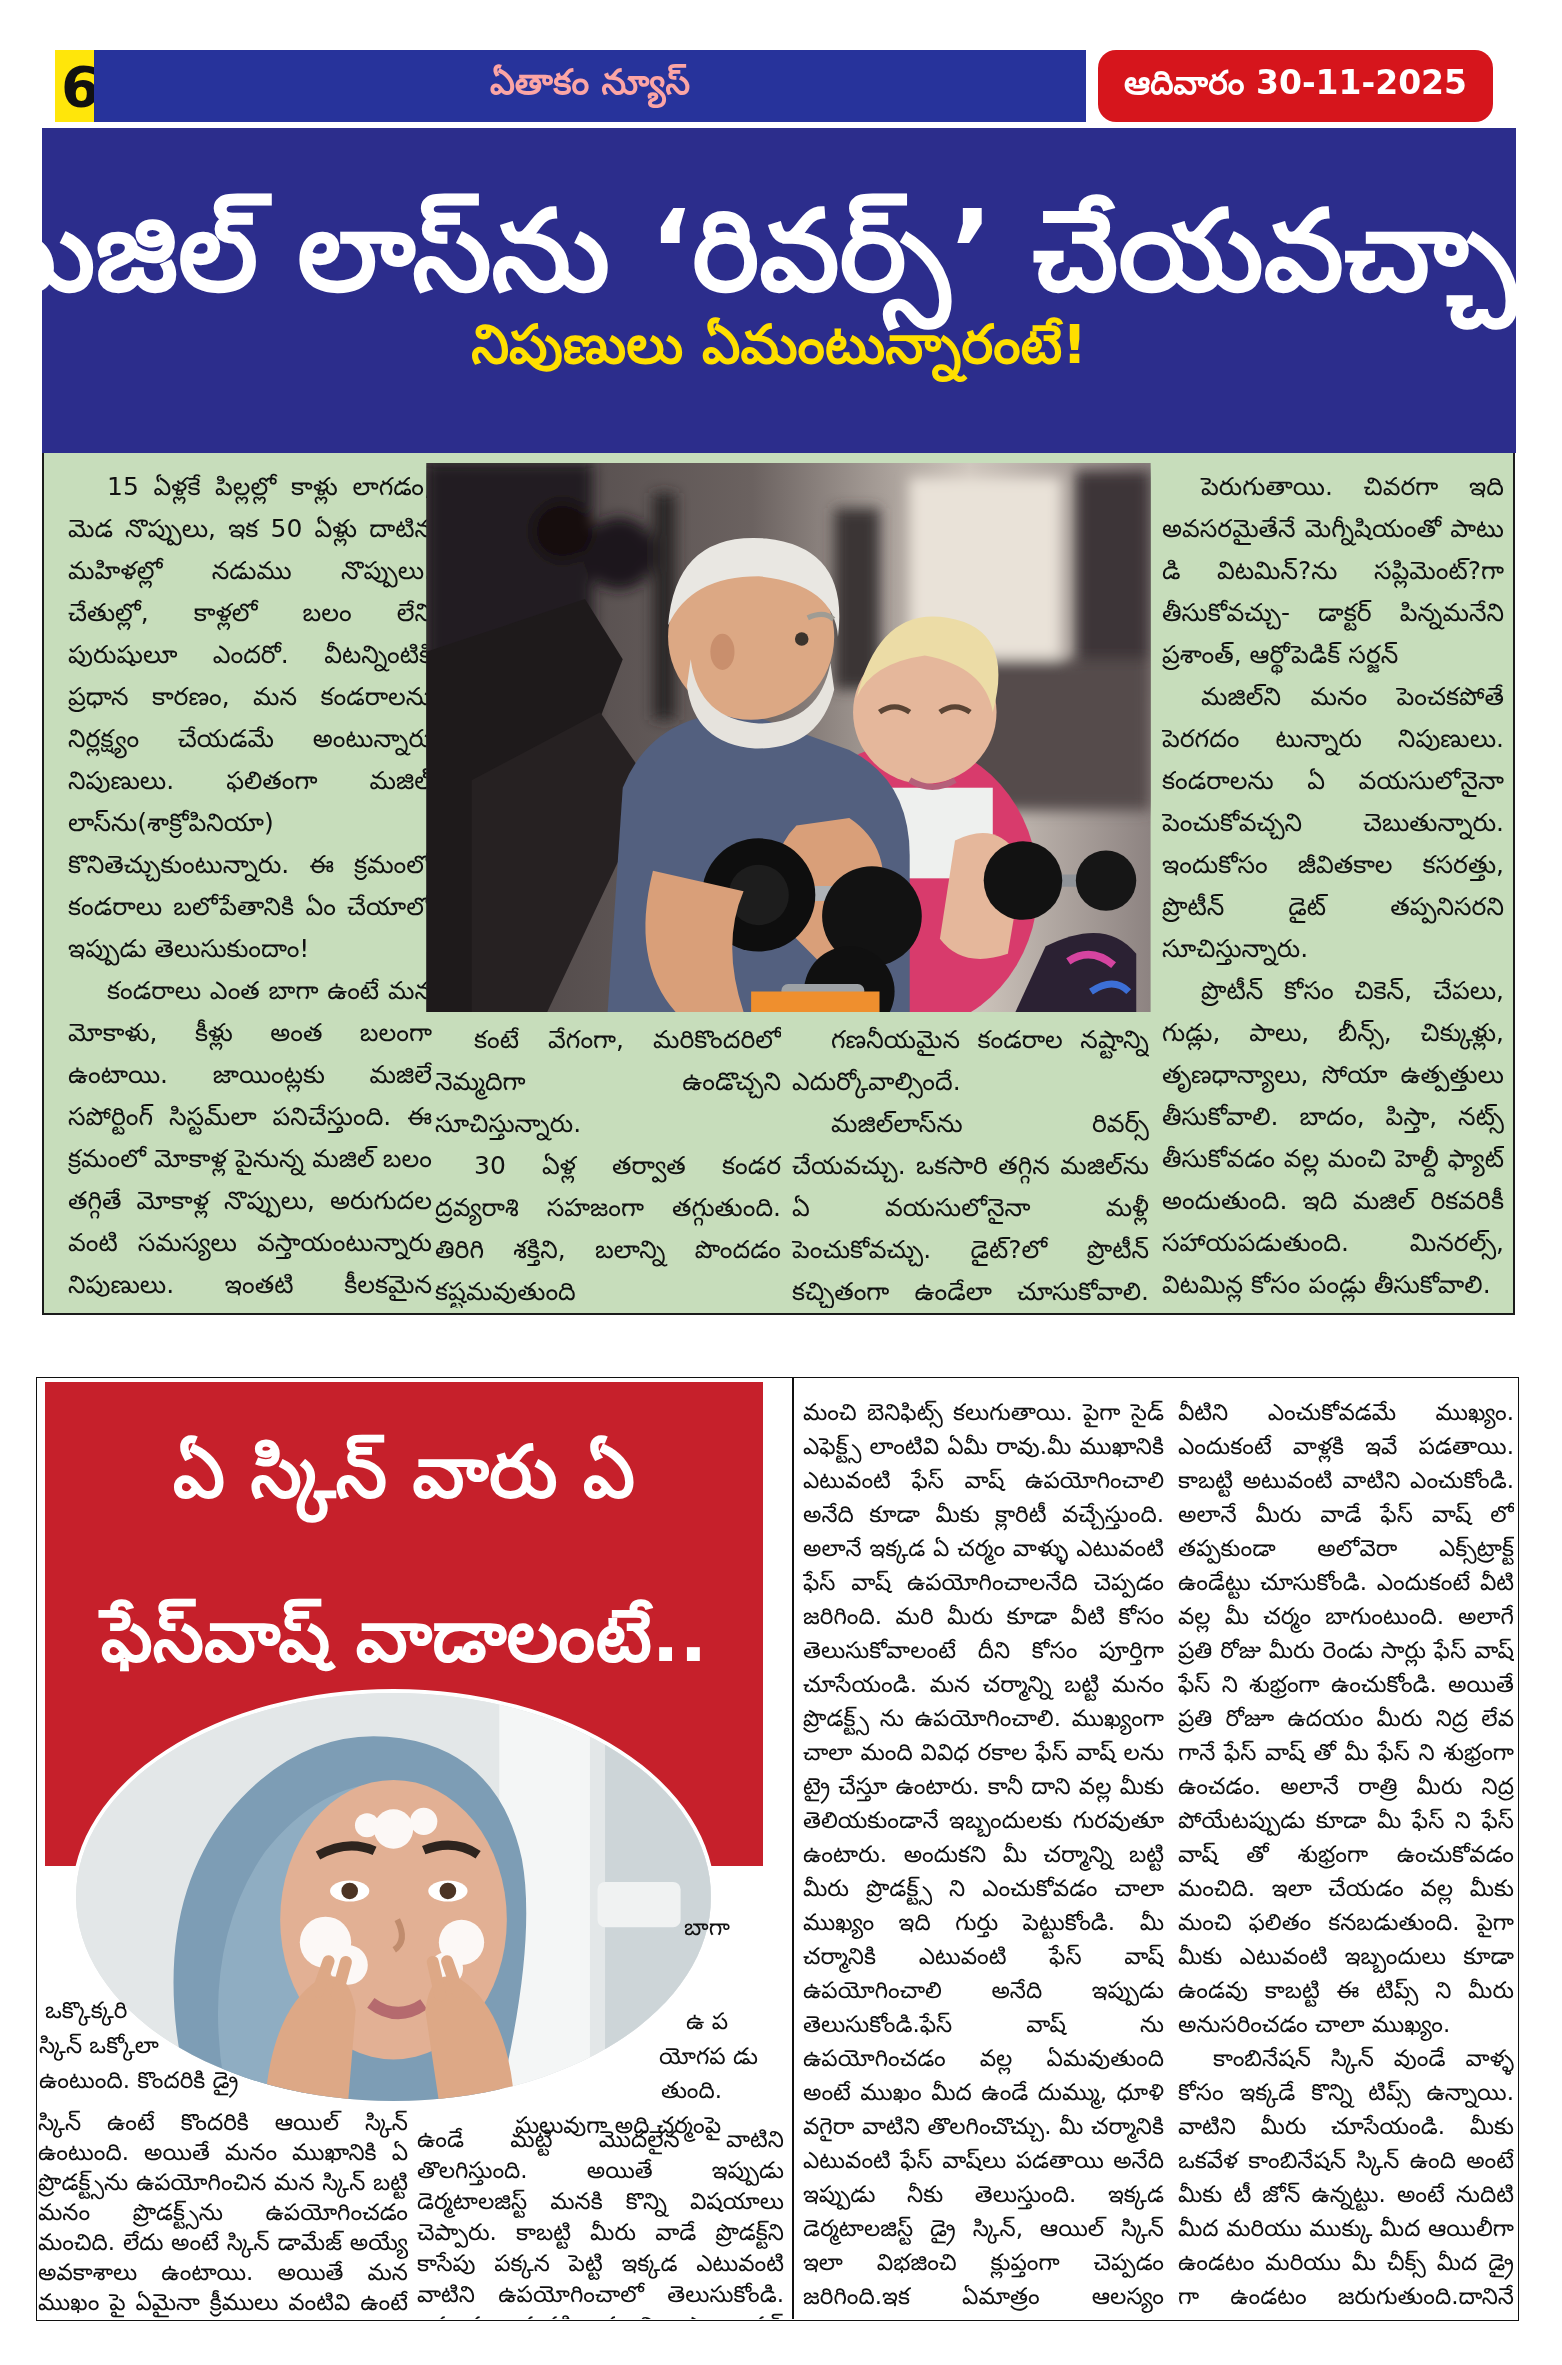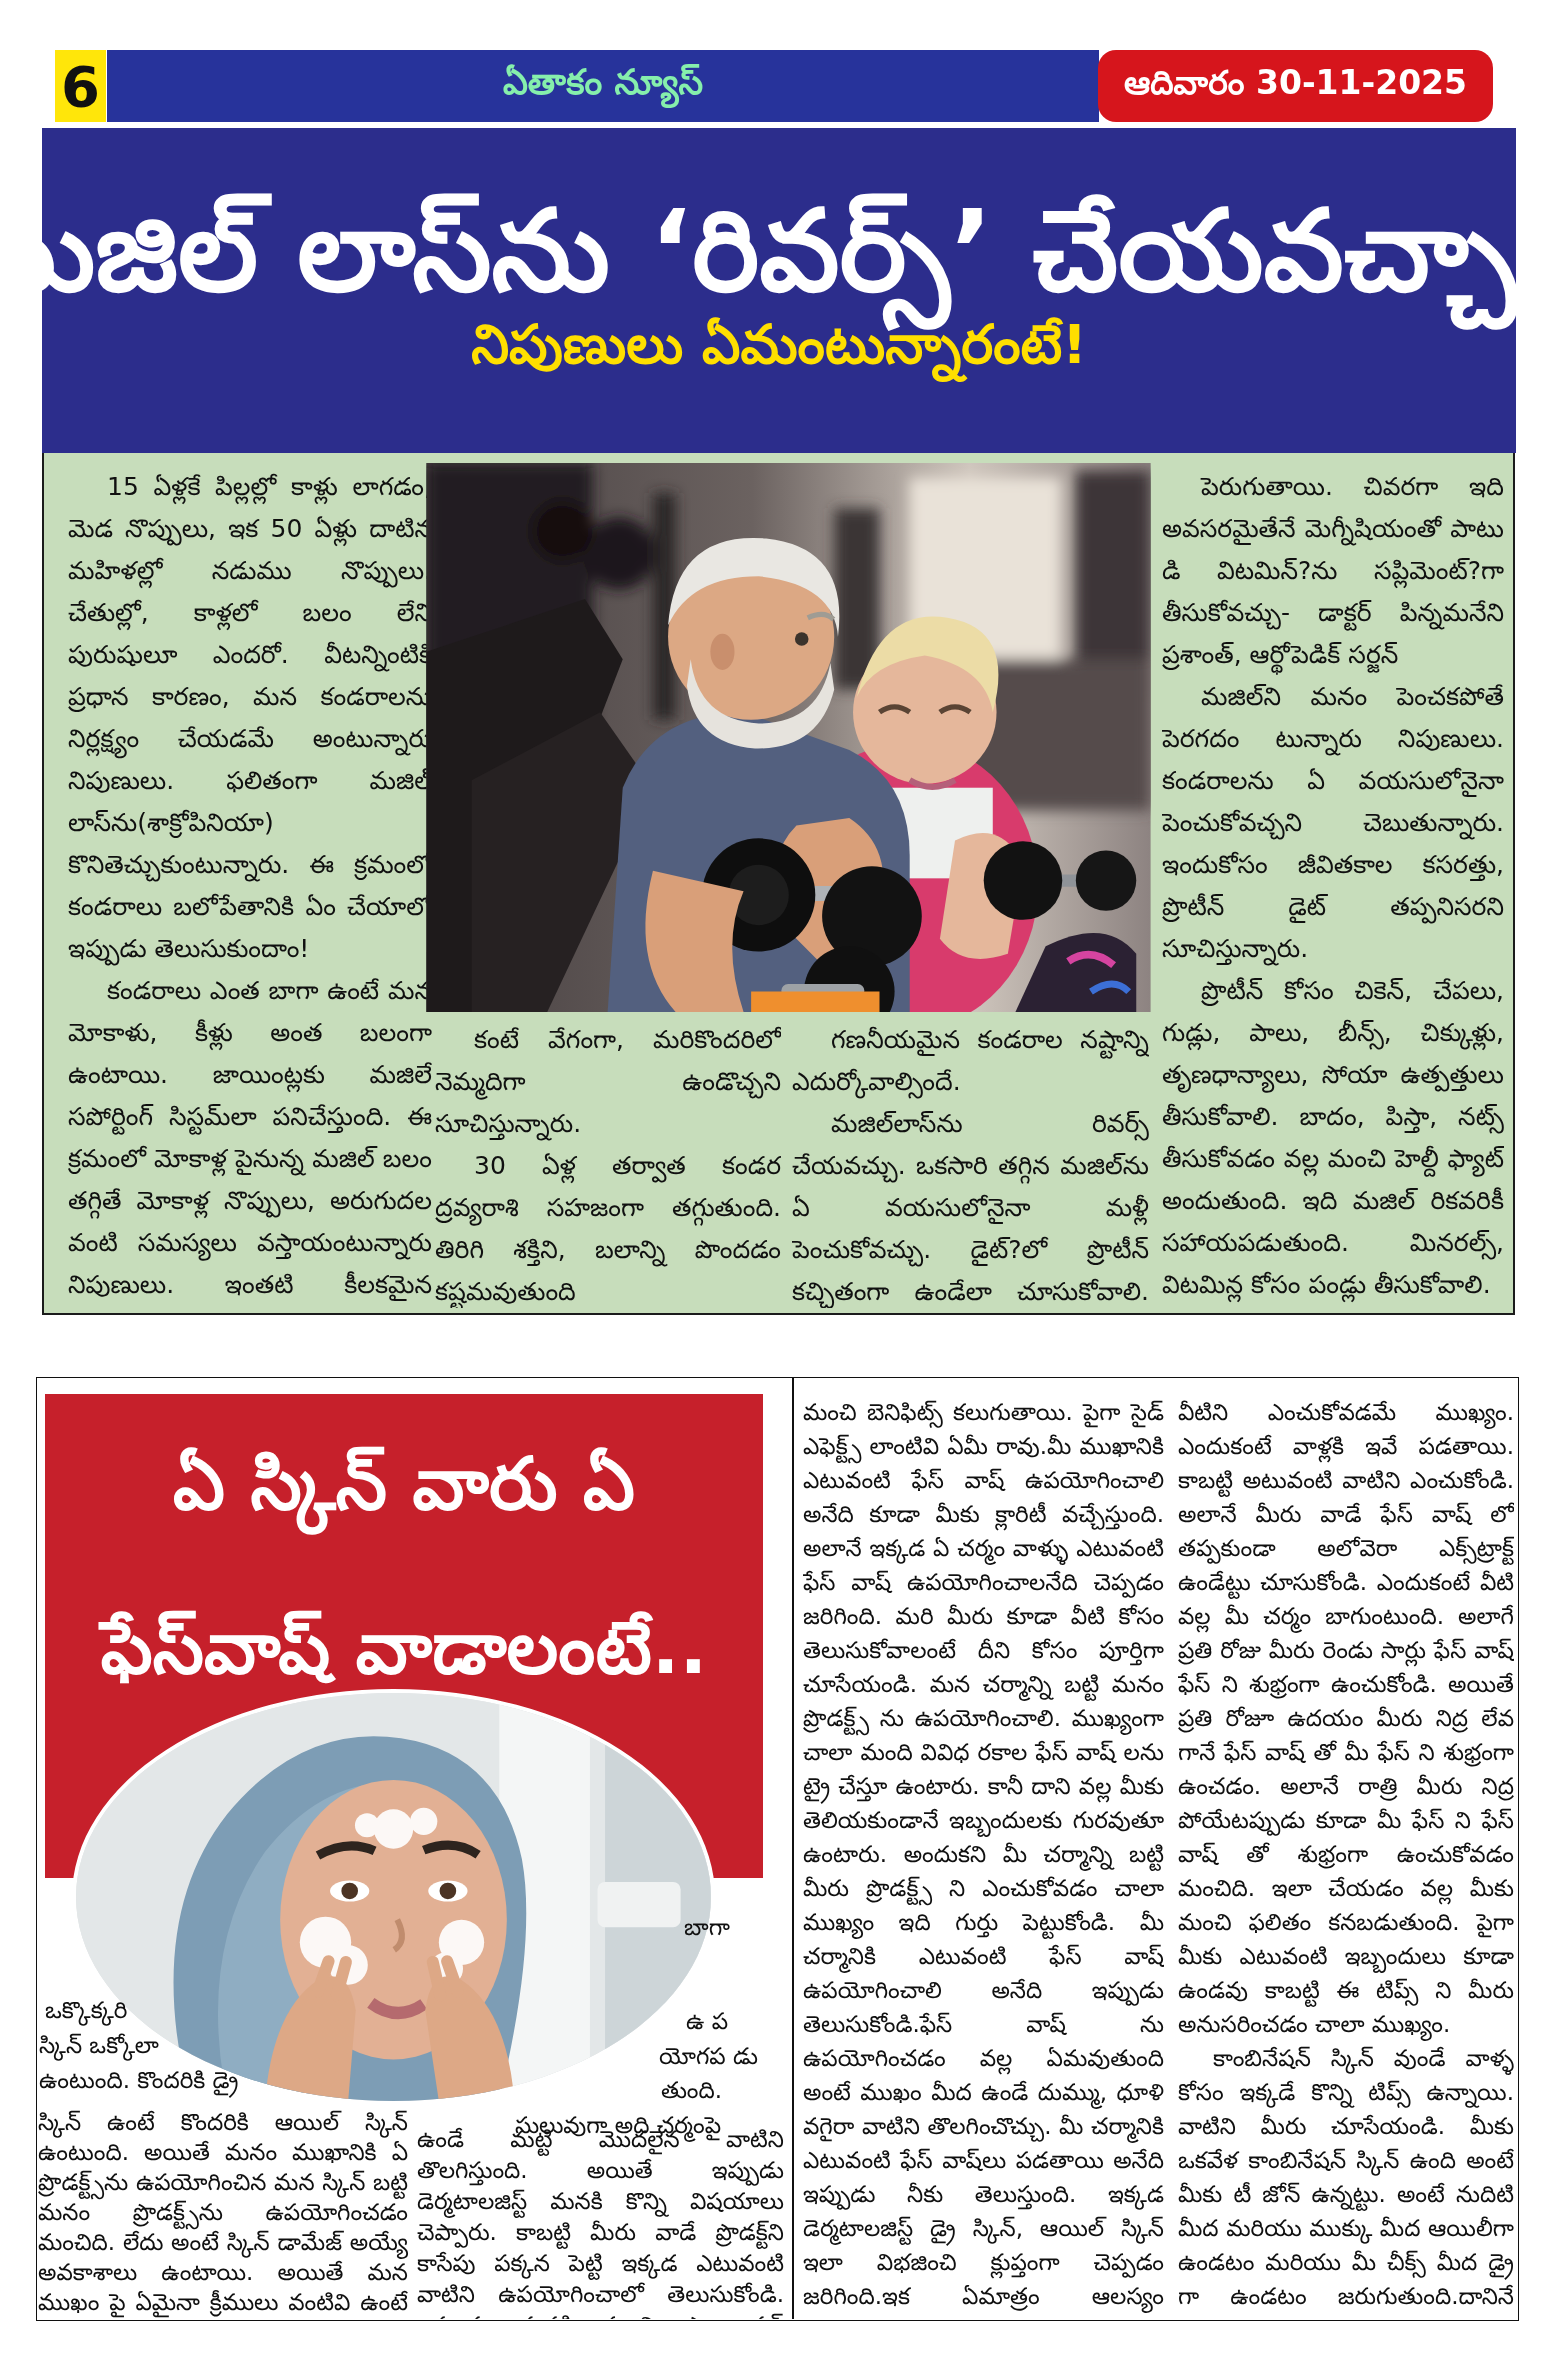--- a/index.html
+++ b/index.html
@@ -2,21 +2,21 @@
 <html style="font-size:12px"><head>
 <meta charset="utf-8">
 <style>
   html,body{margin:0;padding:0;background:#ffffff;}
   .page{position:relative;width:1562px;height:2366px;background:#ffffff;overflow:hidden;
         font-family:"DejaVu Sans","Liberation Sans",sans-serif;}
   .abs{position:absolute;}
   
   .pagenum{left:55px;top:50px;width:51px;height:72px;background:#ffe60a;color:#111;
            font-size:56px;font-weight:bold;display:flex;align-items:center;justify-content:center;}
-  .masthead{left:107px;top:50px;width:992px;height:72px;background:#27339b;color:#86efac;
+  .masthead{left:94px;top:50px;width:992px;height:72px;background:#27339b;color:#fca5a5;
             font-size:35px;font-weight:bold;display:flex;align-items:center;justify-content:center;}
   .datebox{left:1098px;top:50px;width:395px;height:72px;background:#d6151c;color:#fff;
            font-size:33px;font-weight:bold;display:flex;align-items:center;justify-content:center;border-radius:18px;}
   
   .leadpanel{left:42px;top:128px;width:1474px;height:325px;background:#2c2d8c;
              display:flex;flex-direction:column;align-items:center;justify-content:center;}
   .leadline{color:#ffffff;font-size:113px;font-weight:800;line-height:1.05;white-space:nowrap;}
   .subline{color:#ffdf00;font-size:54px;font-weight:800;margin-top:3px;white-space:nowrap;}
   
   .greenbox{left:42px;top:453px;width:1469px;height:860px;background:#c7ddbb;
@@ -25,21 +25,21 @@
   .gcol p{margin:0;text-indent:39px;}
   .colL{left:68px;top:466px;width:364px;height:839px;overflow:hidden;}
   .colR{left:1162px;top:466px;width:342px;height:839px;overflow:hidden;}
   .colM1{left:435px;top:1019px;width:346px;height:289px;overflow:hidden;}
   .colM2{left:792px;top:1019px;width:357px;height:289px;overflow:hidden;}
   .gymphoto{left:426px;top:463px;width:725px;height:549px;overflow:hidden;}
   
   .bottomframe{left:36px;top:1377px;width:1481px;height:942px;border:1.5px solid #101010;}
   .vrule{left:792px;top:1377px;width:1.5px;height:942px;background:#101010;}
   .redbox{left:45px;top:1382px;width:718px;height:484px;background:#c6202b;
-          display:flex;flex-direction:column;align-items:center;justify-content:flex-start;padding-top:53px;box-sizing:border-box;margin-top:12px;}
+          display:flex;flex-direction:column;align-items:center;justify-content:flex-start;padding-top:53px;box-sizing:border-box;}
   .redline{color:#ffffff;font-size:73px;font-weight:800;line-height:1.0;white-space:nowrap;}
   .redline+.redline{margin-top:91px;}
   .ovalphoto{left:72px;top:1689px;width:635px;height:408px;border-radius:50%;
              border:4.5px solid #ffffff;overflow:hidden;background:#dfe3e4;}
   .frag{position:absolute;color:#101010;font-size:23px;line-height:30px;white-space:nowrap;}
   .bcol{position:absolute;color:#101010;font-size:23px;line-height:34px;text-align:justify;overflow:hidden;}
   .bcol p{margin:0;text-indent:35px;}
   .bcol p:first-child{text-indent:0;}
   .colA1{left:38px;top:2107px;width:370px;height:212px;line-height:30px;}
   .colA2{left:417px;top:2124px;width:367px;height:195px;line-height:31px;}

